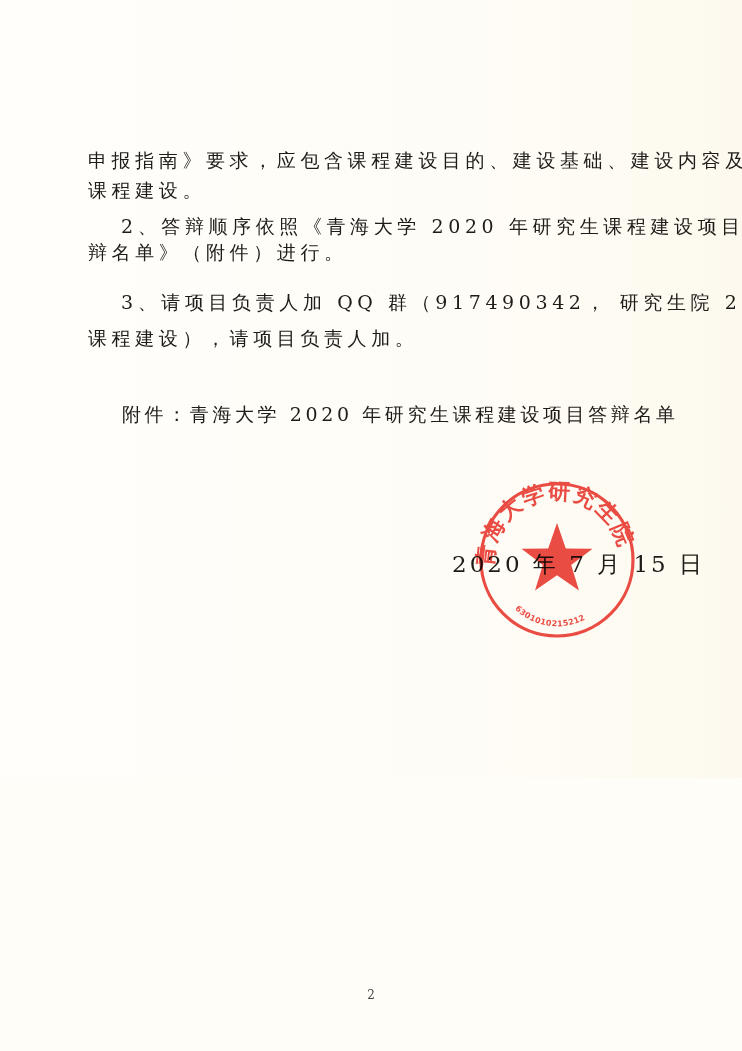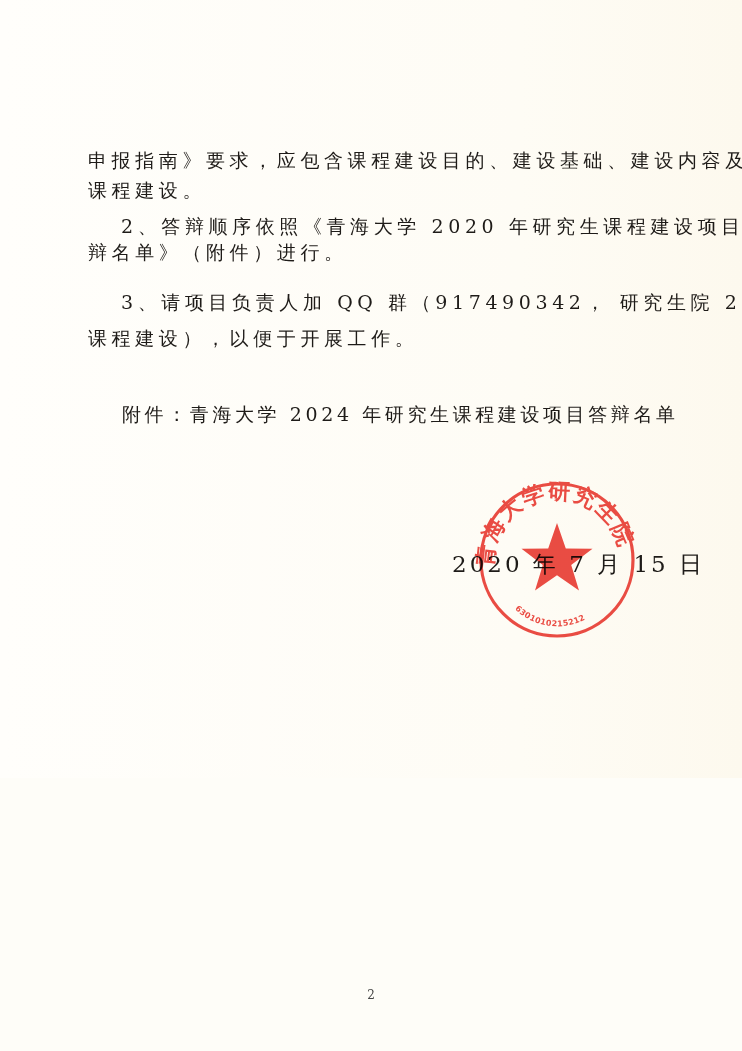--- a/index.html
+++ b/index.html
@@ -65,23 +65,23 @@
 
 <div class="page">
 
   <div class="line" style="top:148px;">申报指南》要求，应包含课程建设目的、建设基础、建设内容及</div>
   <div class="line" style="top:178px;">课程建设。</div>
 
   <div class="line indent" style="top:214px;">2、答辩顺序依照《青海大学 2020 年研究生课程建设项目答</div>
   <div class="line" style="top:240px;">辩名单》（附件）进行。</div>
 
   <div class="line indent" style="top:290px;">3、请项目负责人加 QQ 群（917490342， 研究生院 2020 年</div>
-  <div class="line" style="top:326px;">课程建设），以便于开展工作。</div>
+  <div class="line" style="top:326px;">课程建设），请项目负责人加。</div>
 
-  <div class="line attach" style="top:402px;">附件：青海大学 2024 年研究生课程建设项目答辩名单</div>
+  <div class="line attach" style="top:402px;">附件：青海大学 2020 年研究生课程建设项目答辩名单</div>
 
   <div class="date">2020 年 7 月 15 日</div>
 
   <svg class="stamp" viewBox="0 0 170 165">
     <defs>
       <path id="topArc" d="M 22 96 A 64 64 0 1 1 148 96"></path>
       <path id="bottomArc" d="M 40 128 A 60 60 0 0 0 130 128"></path>
     </defs>
     <circle cx="85" cy="82" r="76" fill="none" stroke="#e8342c" stroke-width="3.2"></circle>
     <text font-size="22" font-weight="bold" fill="#e8342c" font-family="DejaVu Sans, sans-serif" letter-spacing="2">

